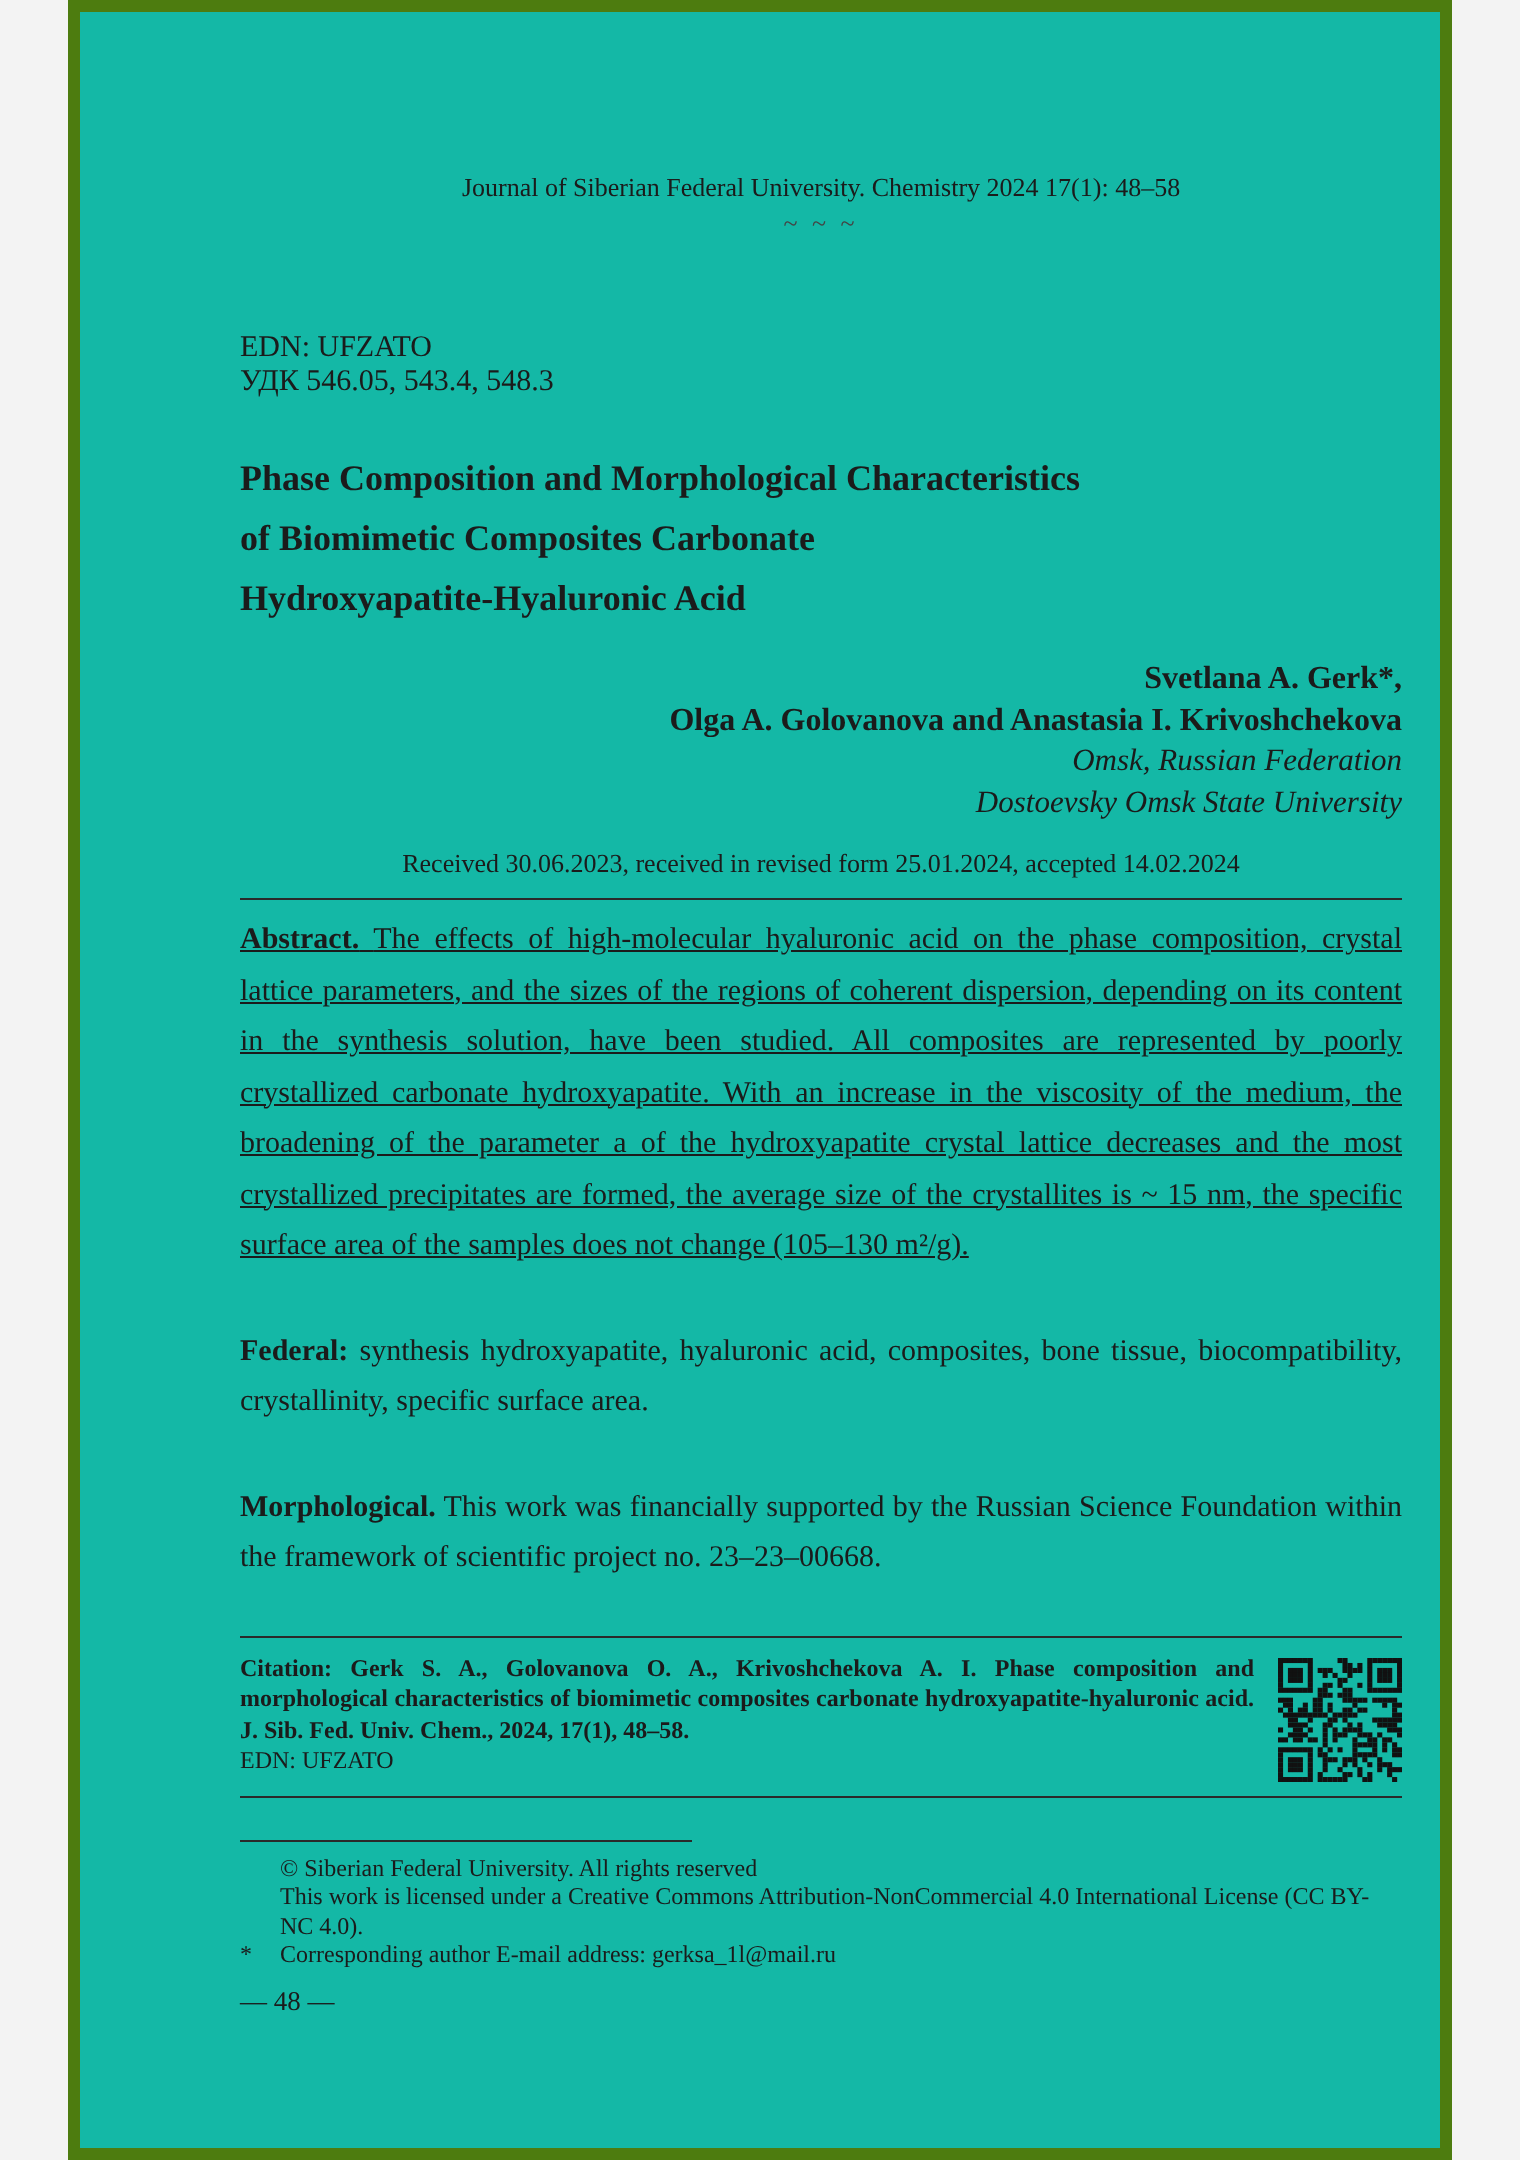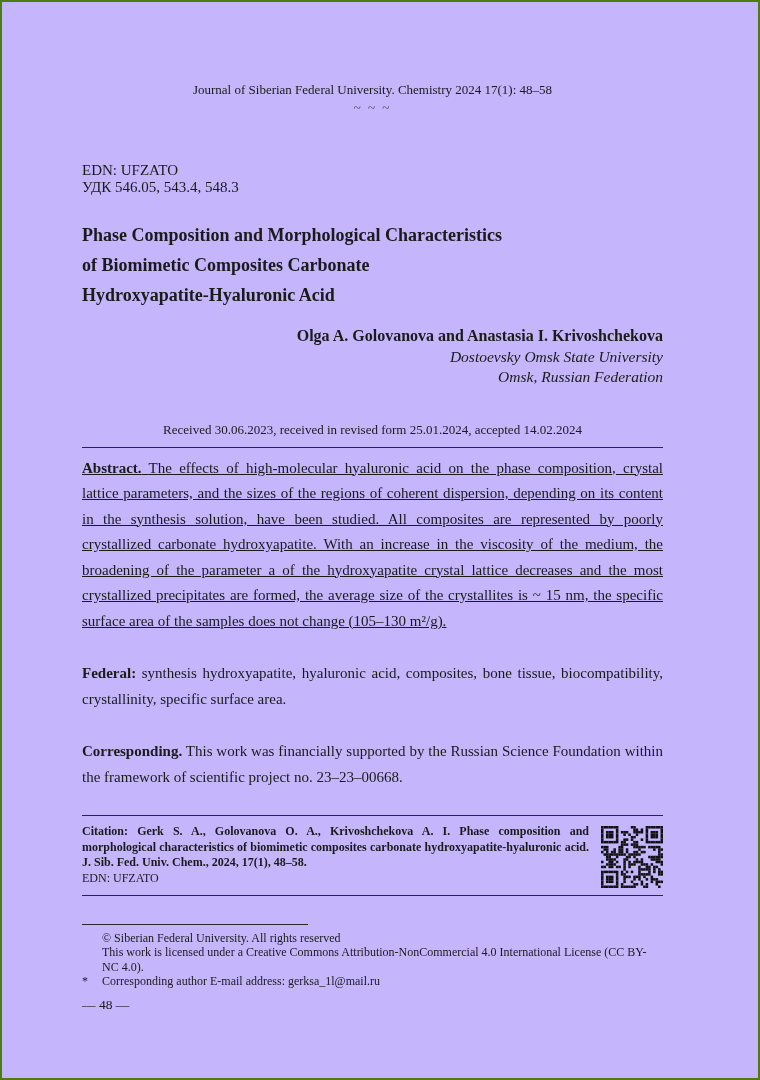--- a/index.html
+++ b/index.html
@@ -1,23 +1,23 @@
 <!DOCTYPE html>
 <html><head>
 <meta charset="utf-8">
 <style>
   html, body { margin: 0; padding: 0; background: #f3f3f3; }
   .page {
     position: relative;
-    width: 760px;
+    width: 692px;
     height: 1080px;
     margin: 0 auto;
-    background: #c4b5fd;
+    background: #14b8a6;
     box-sizing: border-box;
-    border: 2px solid #4d7c0f;
+    border: 6px solid #4d7c0f;
     font-family: "Liberation Serif", "DejaVu Serif", serif;
     color: #1b1b1b;
     overflow: hidden;
   }
   .content {
     position: absolute;
     left: 80px;
     top: 0;
     width: 581px;
   }
@@ -44,21 +44,21 @@
   }
   .authors {
     margin-top: 16px;
     text-align: right;
     font-size: 16px;
     line-height: 20.5px;
   }
   .authors .bold { font-weight: bold; }
   .authors .italic { font-style: italic; font-size: 15.5px; }
   .received {
-    margin-top: 34px;
+    margin-top: 12px;
     text-align: center;
     font-size: 13px;
   }
   hr.rule {
     border: none;
     border-top: 1.5px solid #2a2a2a;
     margin: 9px 0 0 0;
   }
   hr.rule.thin { border-top-width: 1px; }
   p.para {
@@ -129,34 +129,35 @@
     <div class="edn">EDN: UFZATO</div>
     <div class="udk">УДК 546.05, 543.4, 548.3</div>
 
     <h1 class="title">
       <span>Phase Composition and Morphological Characteristics</span><br>
       <span>of Biomimetic Composites Carbonate</span><br>
       <span>Hydroxyapatite-Hyaluronic Acid</span>
     </h1>
 
     <div class="authors">
+      <div class="bold">Svetlana A. Gerk*,</div>
       <div class="bold">Olga A. Golovanova and Anastasia I. Krivoshchekova</div>
+      <div class="italic">Omsk, Russian Federation</div>
       <div class="italic">Dostoevsky Omsk State University</div>
-      <div class="italic">Omsk, Russian Federation</div>
     </div>
 
     <div class="received">Received 30.06.2023, received in revised form 25.01.2024, accepted 14.02.2024</div>
 
     <hr class="rule">
 
     <p class="para justify abstract"><span class="bold">Abstract.</span> <span>The effects of high-molecular hyaluronic acid on the phase composition, crystal lattice parameters, and the sizes of the regions of coherent dispersion, depending on its content in the synthesis solution, have been studied. All composites are represented by poorly crystallized carbonate hydroxyapatite. With an increase in the viscosity of the medium, the broadening of the parameter a of the hydroxyapatite crystal lattice decreases and the most crystallized precipitates are formed, the average size of the crystallites is ~ 15 nm, the specific surface area of the samples does not change (105–130 m²/g).</span></p>
 
     <p class="para justify keywords"><span class="bold">Federal:</span> <span>synthesis hydroxyapatite, hyaluronic acid, composites, bone tissue, biocompatibility, crystallinity, specific surface area.</span></p>
 
-    <p class="para justify ack"><span class="bold">Corresponding.</span> <span>This work was financially supported by the Russian Science Foundation within the framework of scientific project no. 23–23–00668.</span></p>
+    <p class="para justify ack"><span class="bold">Morphological.</span> <span>This work was financially supported by the Russian Science Foundation within the framework of scientific project no. 23–23–00668.</span></p>
 
     <hr class="rule thin" style="margin-top:25px">
 
     <div class="citation-row">
       <div style="flex:1">
         <div class="citation-text justify">Citation: Gerk S. A., Golovanova O. A., Krivoshchekova A. I. Phase composition and morphological characteristics of biomimetic composites carbonate hydroxyapatite-hyaluronic acid. J. Sib. Fed. Univ. Chem., 2024, 17(1), 48–58.</div>
         <div class="citation-edn">EDN: UFZATO</div>
       </div>
       <div class="qr">
         <svg viewBox="0 0 66 66" width="62" height="62" fill="#111" xmlns="http://www.w3.org/2000/svg">

